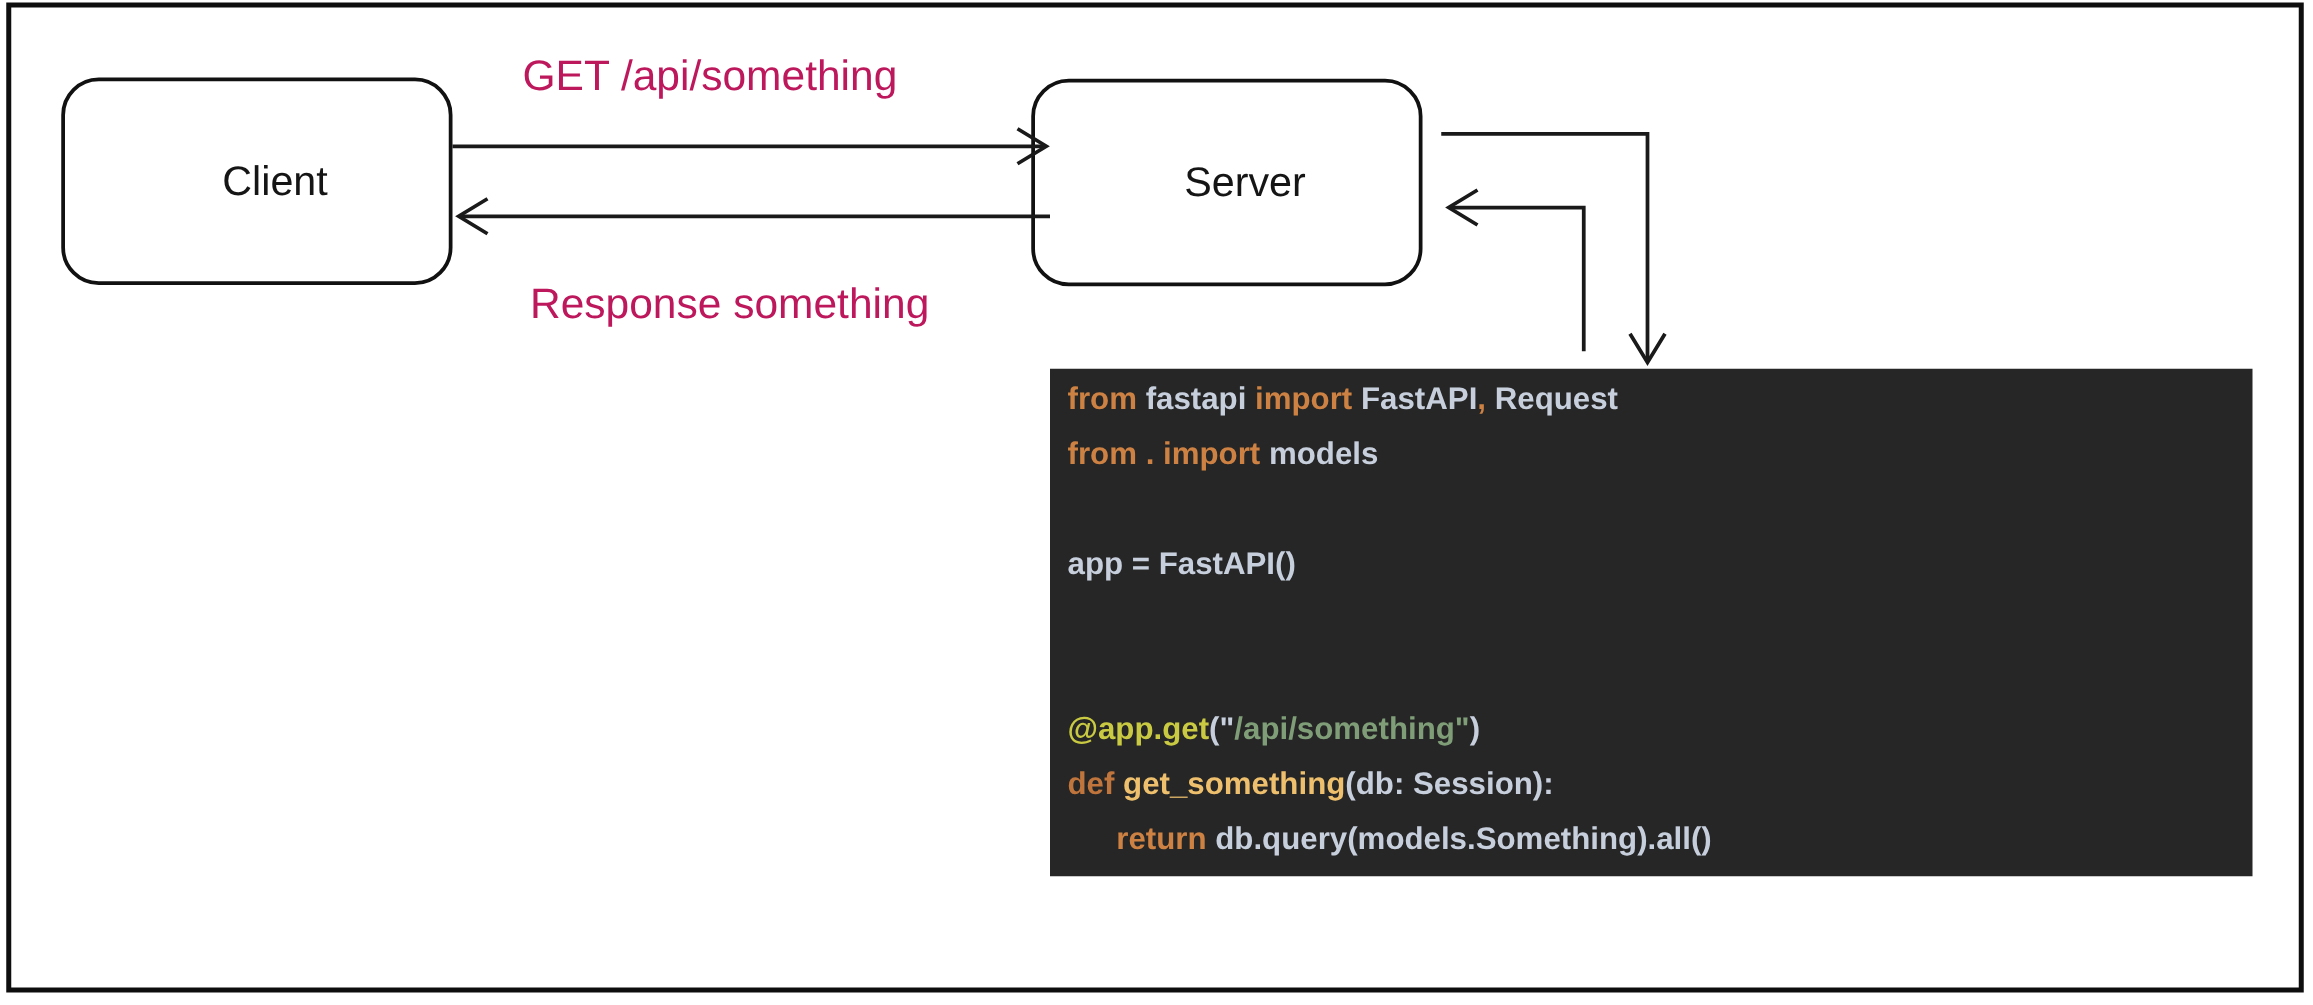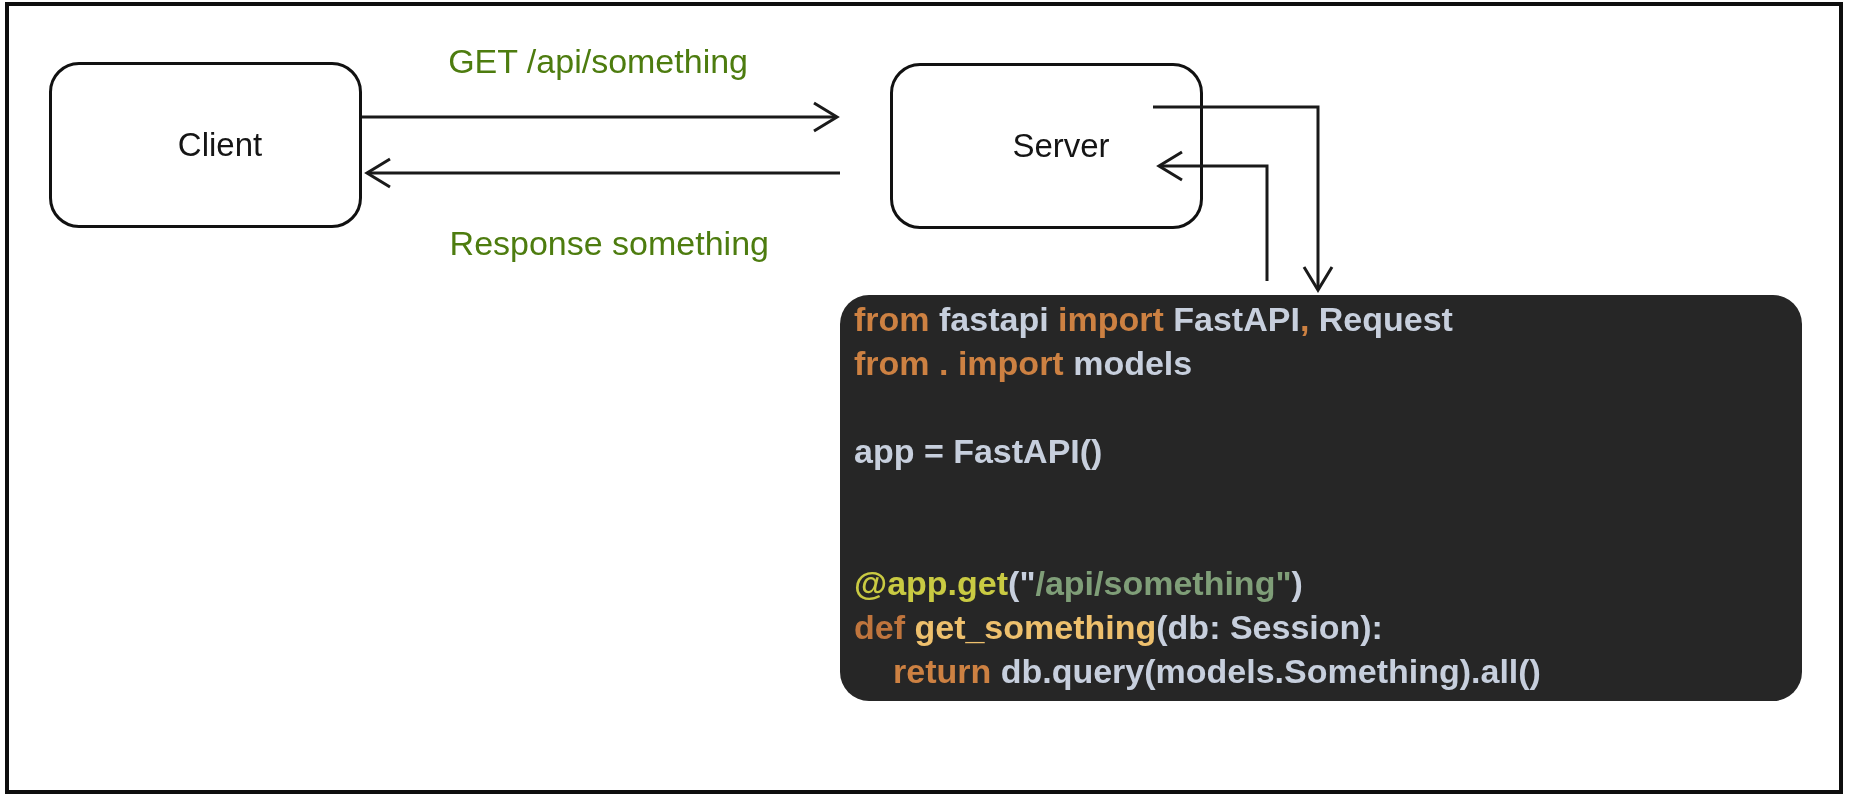--- a/index.html
+++ b/index.html
@@ -11,33 +11,33 @@
     position:absolute;left:5px;top:2px;width:1838px;height:792px;
     border:4px solid #0e0e0e;box-sizing:border-box;background:transparent;
   }
   .node-box{
     position:absolute;width:313px;height:166px;box-sizing:border-box;
     border:3px solid #111;border-radius:30px;background:#fff;
     display:flex;align-items:center;justify-content:center;
     font-size:33px;color:#151515;padding-left:29px;
   }
   .node-client{left:49px;top:62px;}
-  .node-server{left:890px;top:63px;}
+  .node-server{left:825px;top:63px;}
   .arrow-label{
-    position:absolute;text-align:right;font-size:34px;color:#4d7c0f;
+    position:absolute;text-align:left;font-size:34px;color:#be185d;
     white-space:nowrap;
   }
   .label-request{left:418px;top:42px;width:330px;}
   .label-response{left:424px;top:212px;width:345px;margin-top:12px;}
   .arrows-svg{position:absolute;left:0;top:0;}
   .code-panel{
     position:absolute;left:840px;top:295px;width:962px;height:406px;
     box-sizing:border-box;padding:2px 8px 16px 14px;
-    font-family:"Liberation Sans", sans-serif;font-size:34px;font-weight:600;
-    line-height:44px;white-space:pre;border-radius:29px;
+    font-family:"Liberation Sans", sans-serif;font-size:25px;font-weight:600;
+    line-height:44px;white-space:pre;
   }
   .code-line{height:44px;}
 </style>
 </head>
 <body>
 
 <div class="outer-frame"></div>
 
 <div class="node-box node-client">
   <span>Client</span>

